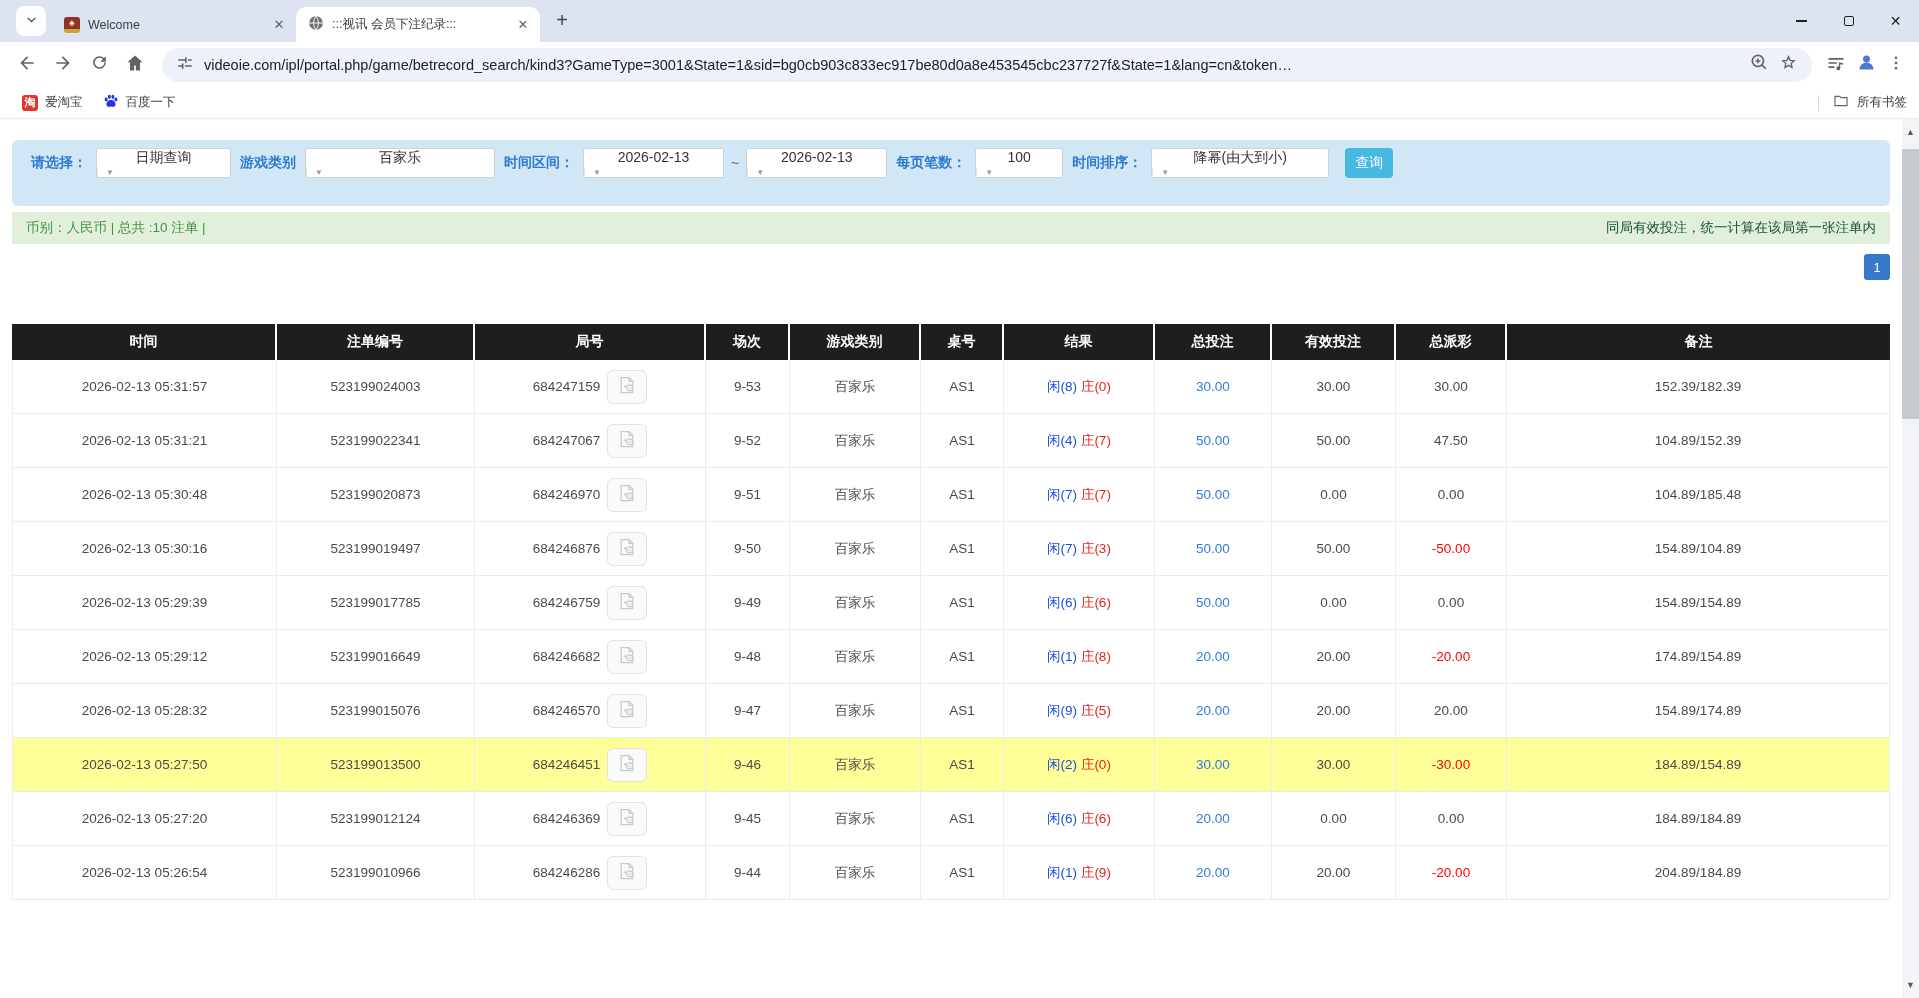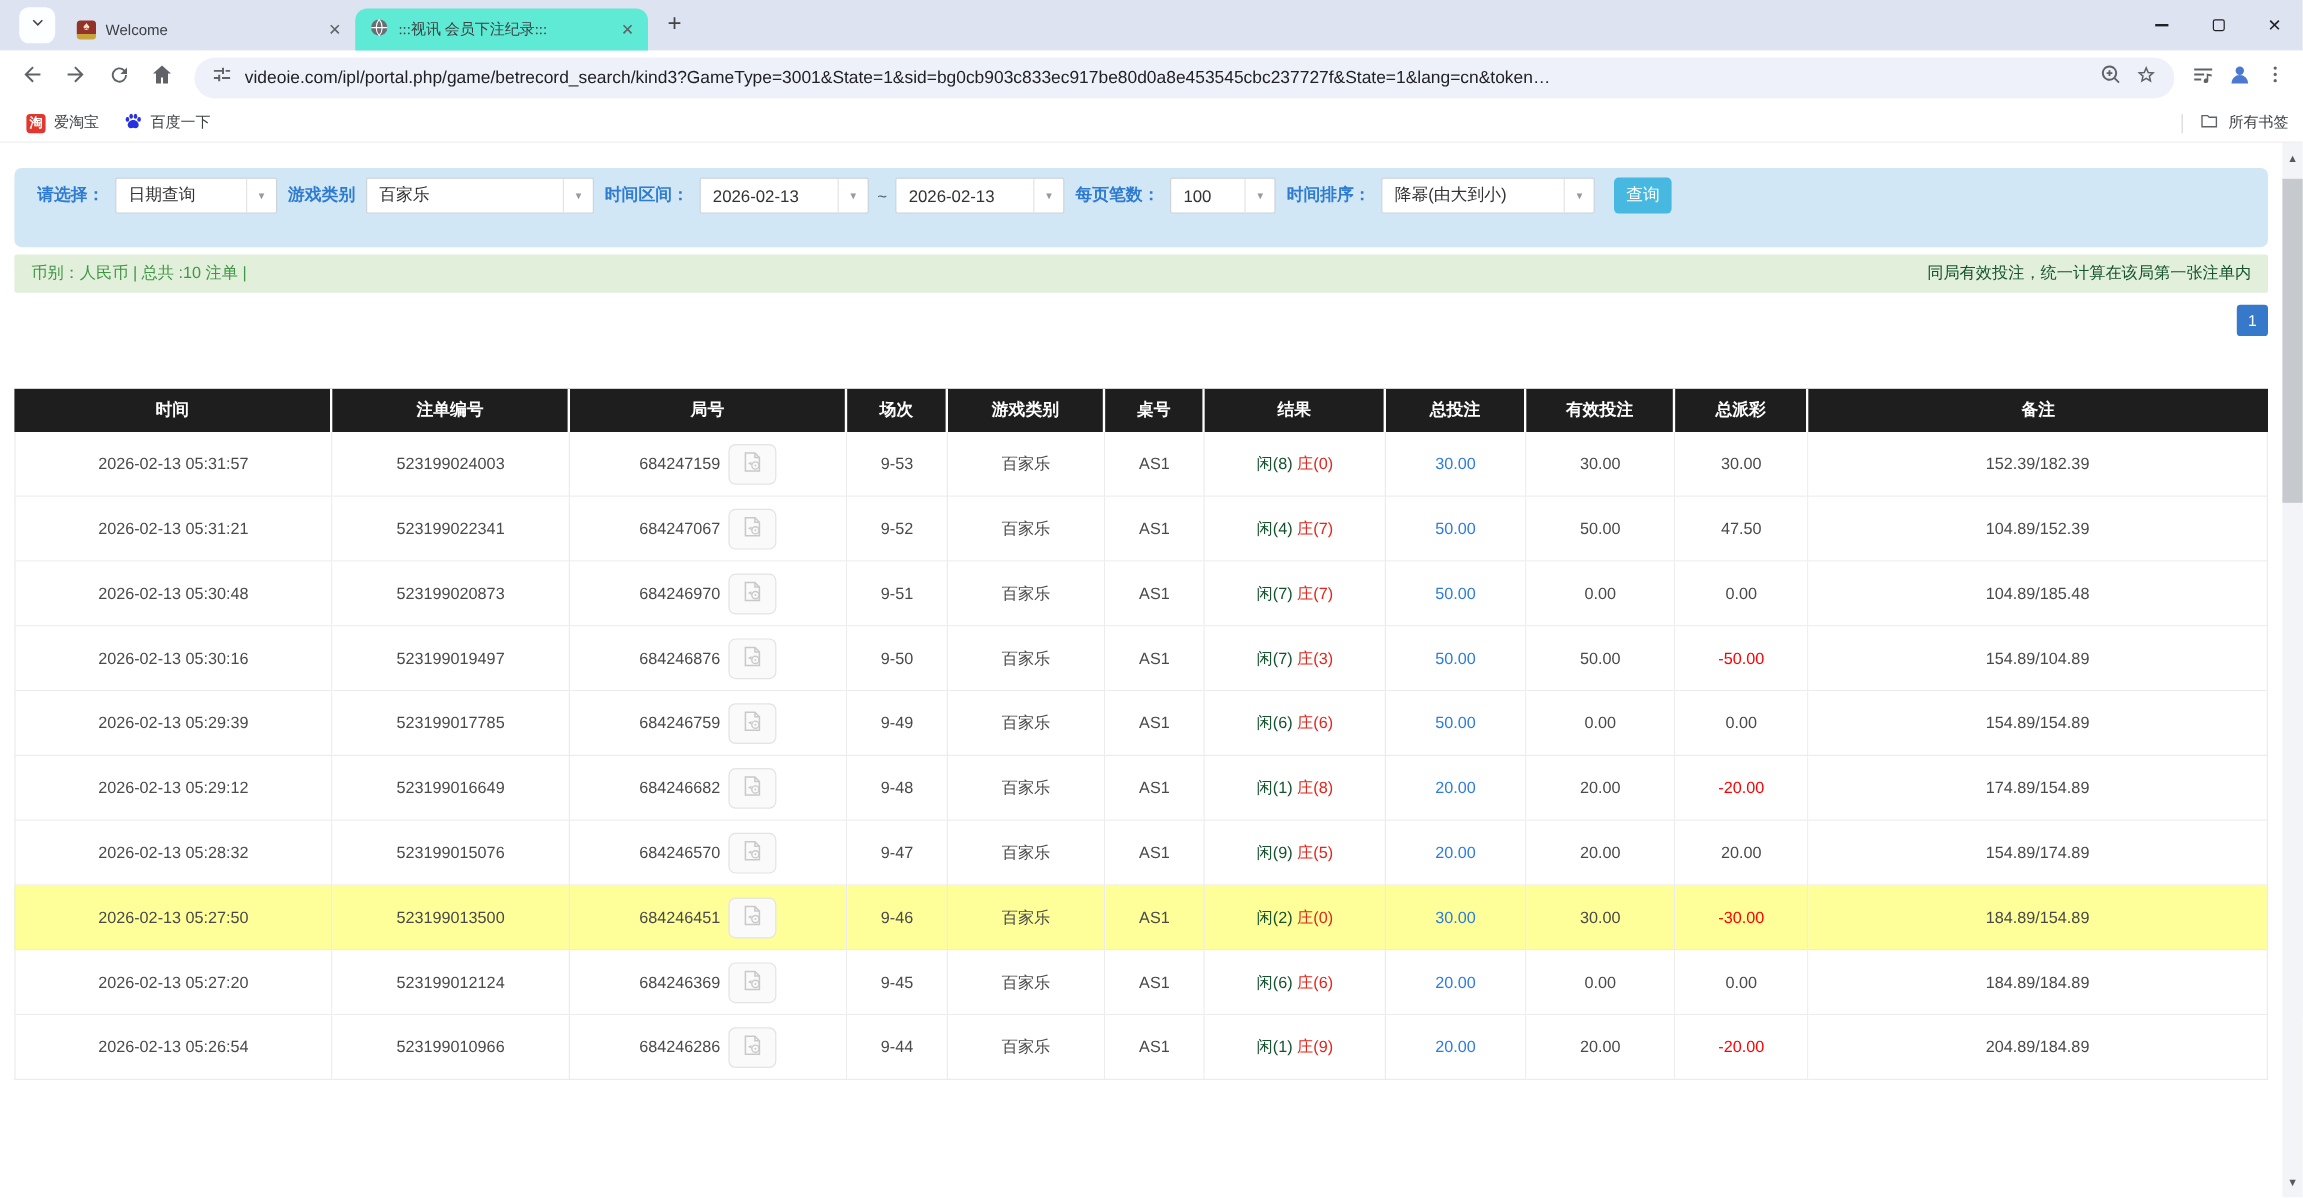--- a/index.html
+++ b/index.html
@@ -2,21 +2,21 @@
 <html><head>
 <meta charset="utf-8">
 <style>
   * { box-sizing: border-box; margin: 0; padding: 0; }
   html,body { width:1919px; height:998px; overflow:hidden; font-family:"Liberation Sans",sans-serif; background:#fff; position:relative; }
 
   
   .tabstrip { height:42px; background:#dde3f0; display:flex; align-items:flex-end; padding-left:8px; position:relative; }
   .tab-search { width:30px; height:30px; margin:0 6px 6px 8px; border-radius:8px; background:#fdfeff; display:flex; align-items:center; justify-content:center; }
   .tab { width:244px; height:35px; display:flex; align-items:center; gap:8px; padding:0 8px 0 12px; border-radius:10px 10px 0 0; font-size:12.5px; color:#3c4043; }
-  .tab.active { background:#5eead4;font-family:Liberation Serif, serif; }
+  .tab.active { background:#ffffff; }
   .tab-title { white-space:nowrap; overflow:hidden; text-overflow:ellipsis; flex:1; }
   .tab-close { width:18px; height:18px; border-radius:50%; display:flex; align-items:center; justify-content:center; color:#5f6368; font-size:13px; }
   .fav-welcome { width:16px; height:16px; border-radius:3px; flex:0 0 16px; background:linear-gradient(180deg,#933227 0 72%,#c8a23a 72% 100%); color:#ffe9c8; font-size:10px; line-height:12px; text-align:center; }
   .newtab { width:28px; height:28px; margin:0 0 8px 8px; display:flex; align-items:center; justify-content:center; font-size:20px; color:#444; }
   .win-controls { position:absolute; right:0; top:0; height:42px; display:flex; }
   .win-btn { width:47px; height:100%; display:flex; align-items:center; justify-content:center; color:#202124; }
   .min-glyph { width:11px; height:1.4px; background:#202124; display:inline-block; }
   .max-glyph { width:10px; height:10px; border:1.4px solid #202124; border-radius:2px; display:inline-block; }
   .close-glyph { font-size:14px; line-height:14px; }
 
@@ -31,21 +31,21 @@
   .tao-icon { width:16px; height:16px; background:#e0382e; border-radius:3px; color:#fff; font-size:11px; font-weight:bold; display:flex; align-items:center; justify-content:center; }
   .bm-right { margin-left:auto; display:flex; align-items:center; gap:8px; }
   .bm-sep { width:1px; height:16px; background:#d8d8d8; margin-right:6px; }
 
   
   .page { position:absolute; top:119px; left:0; width:1902px; height:879px; background:#fff; }
 
   .filterbar { margin:21px 12px 0; height:66px; background:#d2e7f6; border-radius:6px; padding:8px 10px 0; }
   .filter-row { display:flex; align-items:center; height:30px; font-size:14px; }
   .flabel { color:#2e7bd0; font-weight:bold; padding:0 9px; white-space:nowrap; }
-  .fselect { background:#fff; height:30px; display:flex; align-items:center; border:1px solid #ccd4da; border-radius:2px; }
+  .fselect { background:#fff; height:30px; display:flex; align-items:center; border:1px solid #ccd4da; border-radius:2px;flex-direction:column; }
   .fval { padding:0 10px; color:#333; flex:1; white-space:nowrap; }
   .farrow { width:25px; align-self:stretch; border-left:1px solid #e4e4e4; display:flex; align-items:center; justify-content:center; color:#999; font-size:8px; }
   .w1{width:135px} .w2{width:190px} .w3{width:141px} .w4{width:88px} .w5{width:178px}
   .tilde { color:#55636e; padding:0 7px; }
   .search-btn { margin-left:16px; width:48px; height:30px; background:#47b8e0; color:#fff; border:none; border-radius:4px; font-size:14px; cursor:pointer; }
 
   .greenbar { margin:6px 12px 0; height:32px; background:#e2efdb; border-radius:2px; display:flex; align-items:center; justify-content:space-between; padding:0 14px; font-size:13.5px; }
   .gb-left { color:#3f9644; }
   .gb-right { color:#14532d; }
 
@@ -53,21 +53,21 @@
   .page-btn { min-width:26px; height:26px; background:#3679cb; color:#fff; border:none; border-radius:3px; font-size:13px; cursor:pointer; }
 
   table.bet-table { margin:44px 12px 0; width:1878px; border-collapse:separate; border-spacing:0; table-layout:fixed; font-size:13.5px; color:#4a4a4a; }
   .bet-table th { background:#1e1e1e; color:#fff; height:36px; font-weight:bold; font-size:14px; border-right:2px solid #fff; }
   .bet-table th:last-child { border-right:none; }
   .bet-table tbody td { height:54px; text-align:center; background:#fff; border-bottom:1px solid #ececec; border-right:1px solid #ececec; }
   .bet-table tbody td:first-child { border-left:1px solid #ececec; }
   tr.row-highlight td { background:#ffff99; }
   .round-cell { display:flex; align-items:center; justify-content:center; gap:7px; }
   .video-btn { width:40px; height:34px; background:#fafafa; border:1px solid #e3e3e3; border-radius:6px; display:inline-flex; align-items:center; justify-content:center; cursor:pointer; }
-  .player { color:#14532d; }
+  .player { color:#1d4ed8; }
   .banker { color:#e0261d; }
   .link { color:#2d7ce0; cursor:pointer; }
   .neg { color:#ff0000; }
   tr.summary td { background:#9b9b9b; color:#fff; height:37px; text-align:center; border-right:2px solid #fff; border-bottom:3px solid #fff; }
   tr.summary td:last-child { border-right:none; }
   tr.summary td.neg { color:#ff1a1a; }
 
   
   .scrollbar { position:absolute; right:0; top:119px; width:17px; height:879px; background:#f2f4f7; }
   .sb-btn { height:26px; display:flex; align-items:center; justify-content:center; color:#5a5a5a; font-size:9px; }

